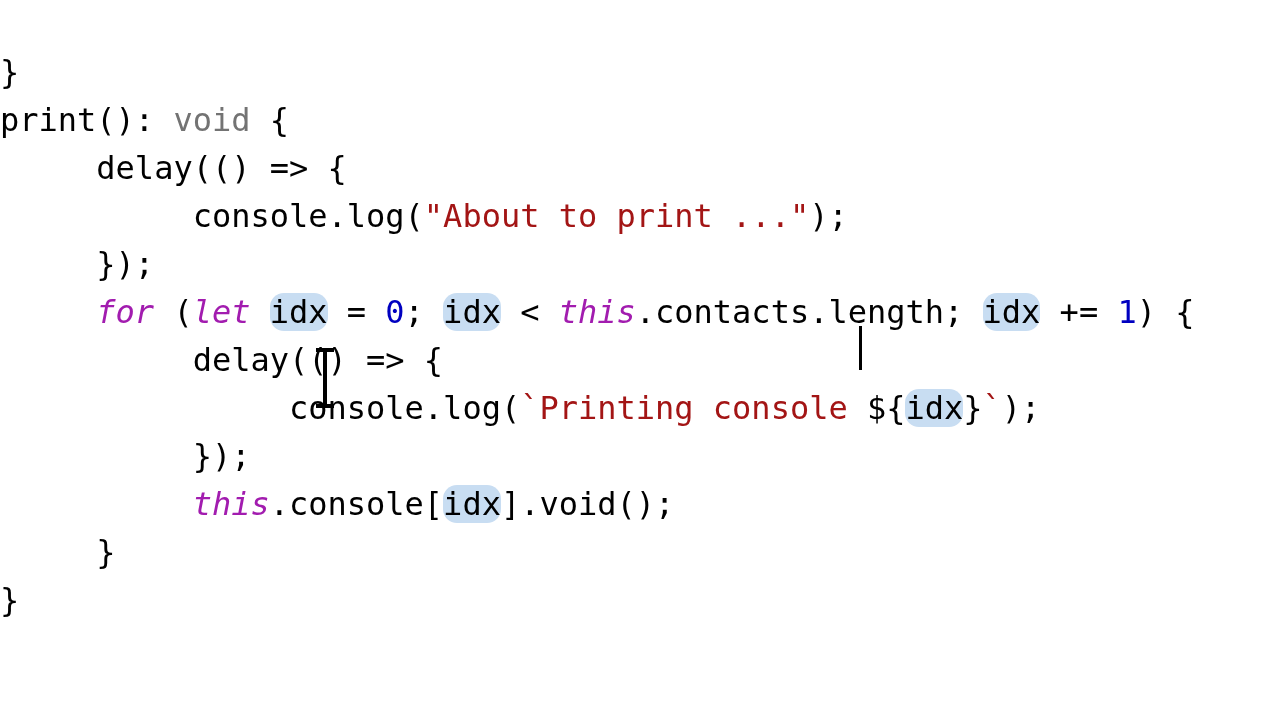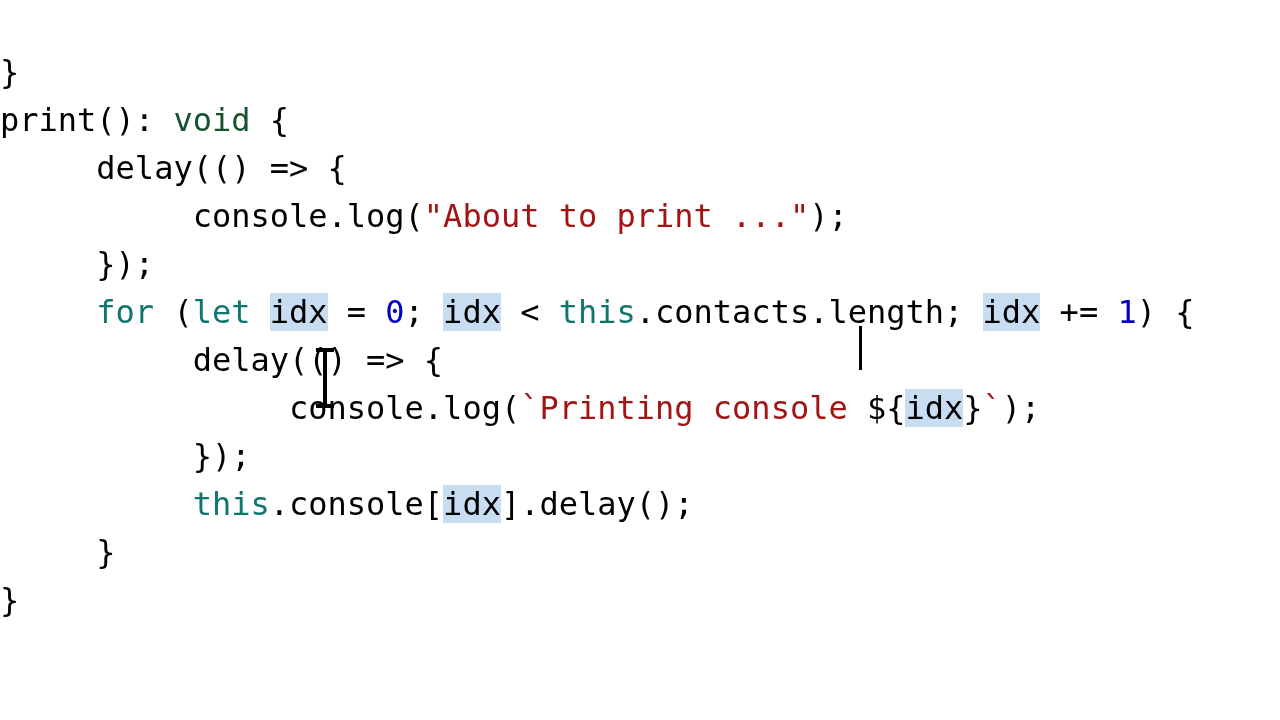--- a/index.html
+++ b/index.html
@@ -14,25 +14,25 @@
     color: #000;
     overflow: hidden;
   }
   .code-area {
     white-space: pre;
     position: relative;
     padding-top: 0;
     padding-left: 0;
   }
   .punct { color: #000; }
-  .kw { color: #0f766e; }     
+  .kw { color: #a21caf; font-style: italic; }     
   .num { color: #0000c0; }
   .str { color: #a31515; }
-  .type { color: #14532d; }   
-  .hl { background: #c8ddf2; } 
+  .type { color: #737373; }   
+  .hl { background: #c8ddf2; border-radius: 14px; } 
 
   
   .ibeam {
     position: absolute;
     width: 30px;
     height: 60px;
     pointer-events: none;
   }
   .ibeam .bar { position:absolute; background:#000; }
   .ibeam .top { top:0; left:6px; width:18px; height:4px; }
@@ -45,21 +45,21 @@
 <div class="code-area">
 <span>}</span>
 <span><span>print</span><span class="punct">(): </span><span class="type">void</span><span class="punct"> {</span></span>
 <span>     delay(() =&gt; {</span>
 <span><span>          console.log(</span><span class="str">"About to print ..."</span><span>);</span></span>
 <span>     });</span>
 <span><span>     </span><span class="kw">for</span><span> (</span><span class="kw">let</span><span> </span><span class="hl">idx</span><span> = </span><span class="num">0</span><span>; </span><span class="hl">idx</span><span> &lt; </span><span class="kw">this</span><span>.contacts.length; </span><span class="hl">idx</span><span> += </span><span class="num">1</span><span>) {</span></span>
 <span>          delay(() =&gt; {</span>
 <span><span>               console.log(</span><span class="str">`</span><span class="str">Printing console </span><span>${</span><span class="hl">idx</span><span>}</span><span class="str">`</span><span>);</span></span>
 <span>          });</span>
-<span><span>          </span><span class="kw">this</span><span>.console[</span><span class="hl">idx</span><span>].delay();</span></span>
+<span><span>          </span><span class="kw">this</span><span>.console[</span><span class="hl">idx</span><span>].void();</span></span>
 <span>     }</span>
 <span>}</span>
 
 
 
 </div>
 
 <div style="position:absolute; left:859px; top:326px; width:3px; height:44px; background:#000;"></div>
 
 <div class="ibeam" style="left:310px; top:348px;">

